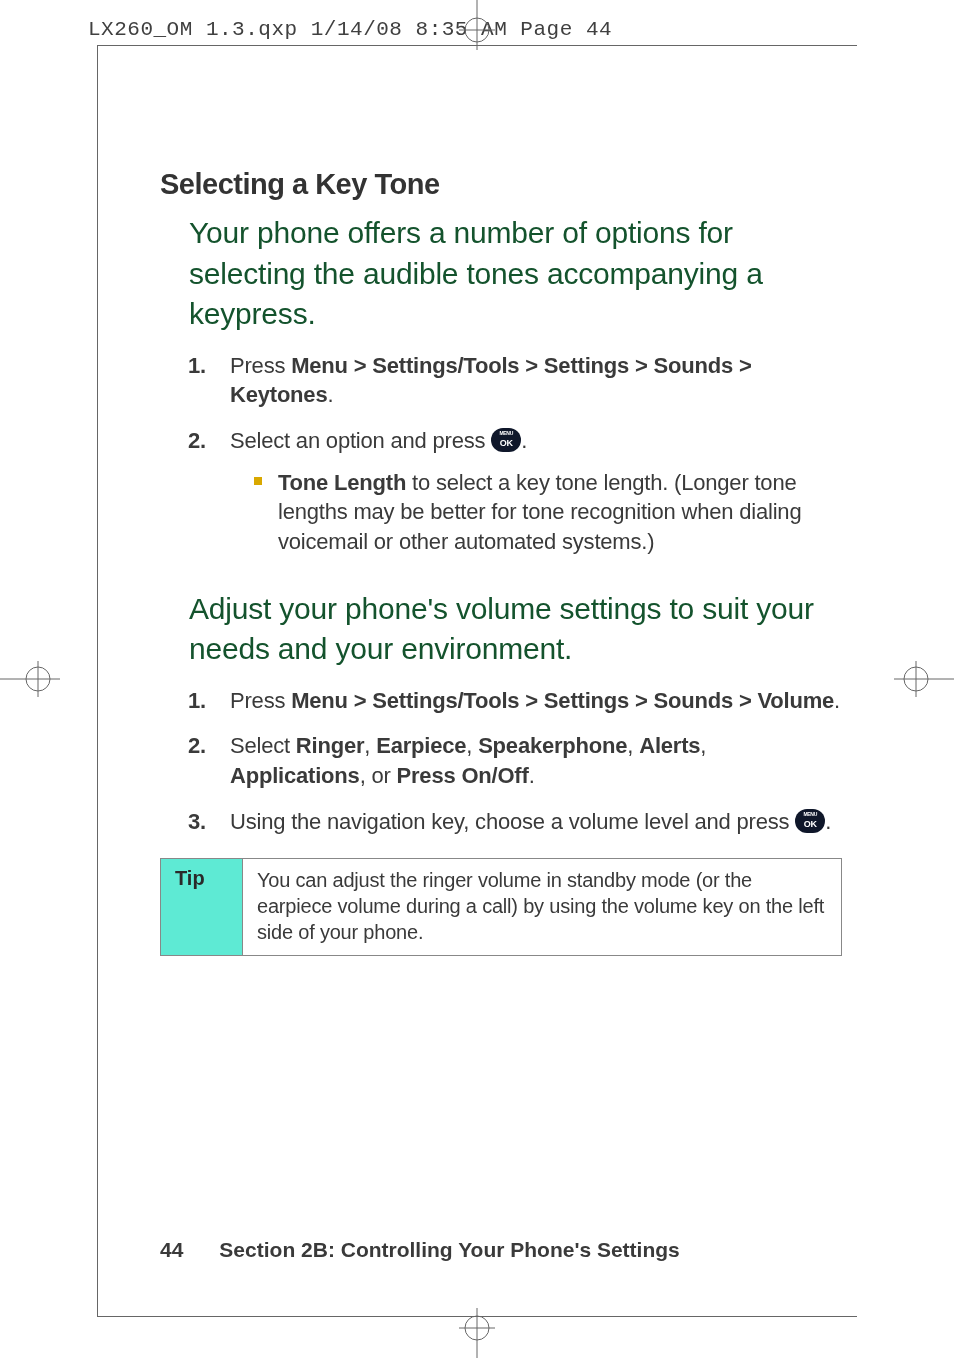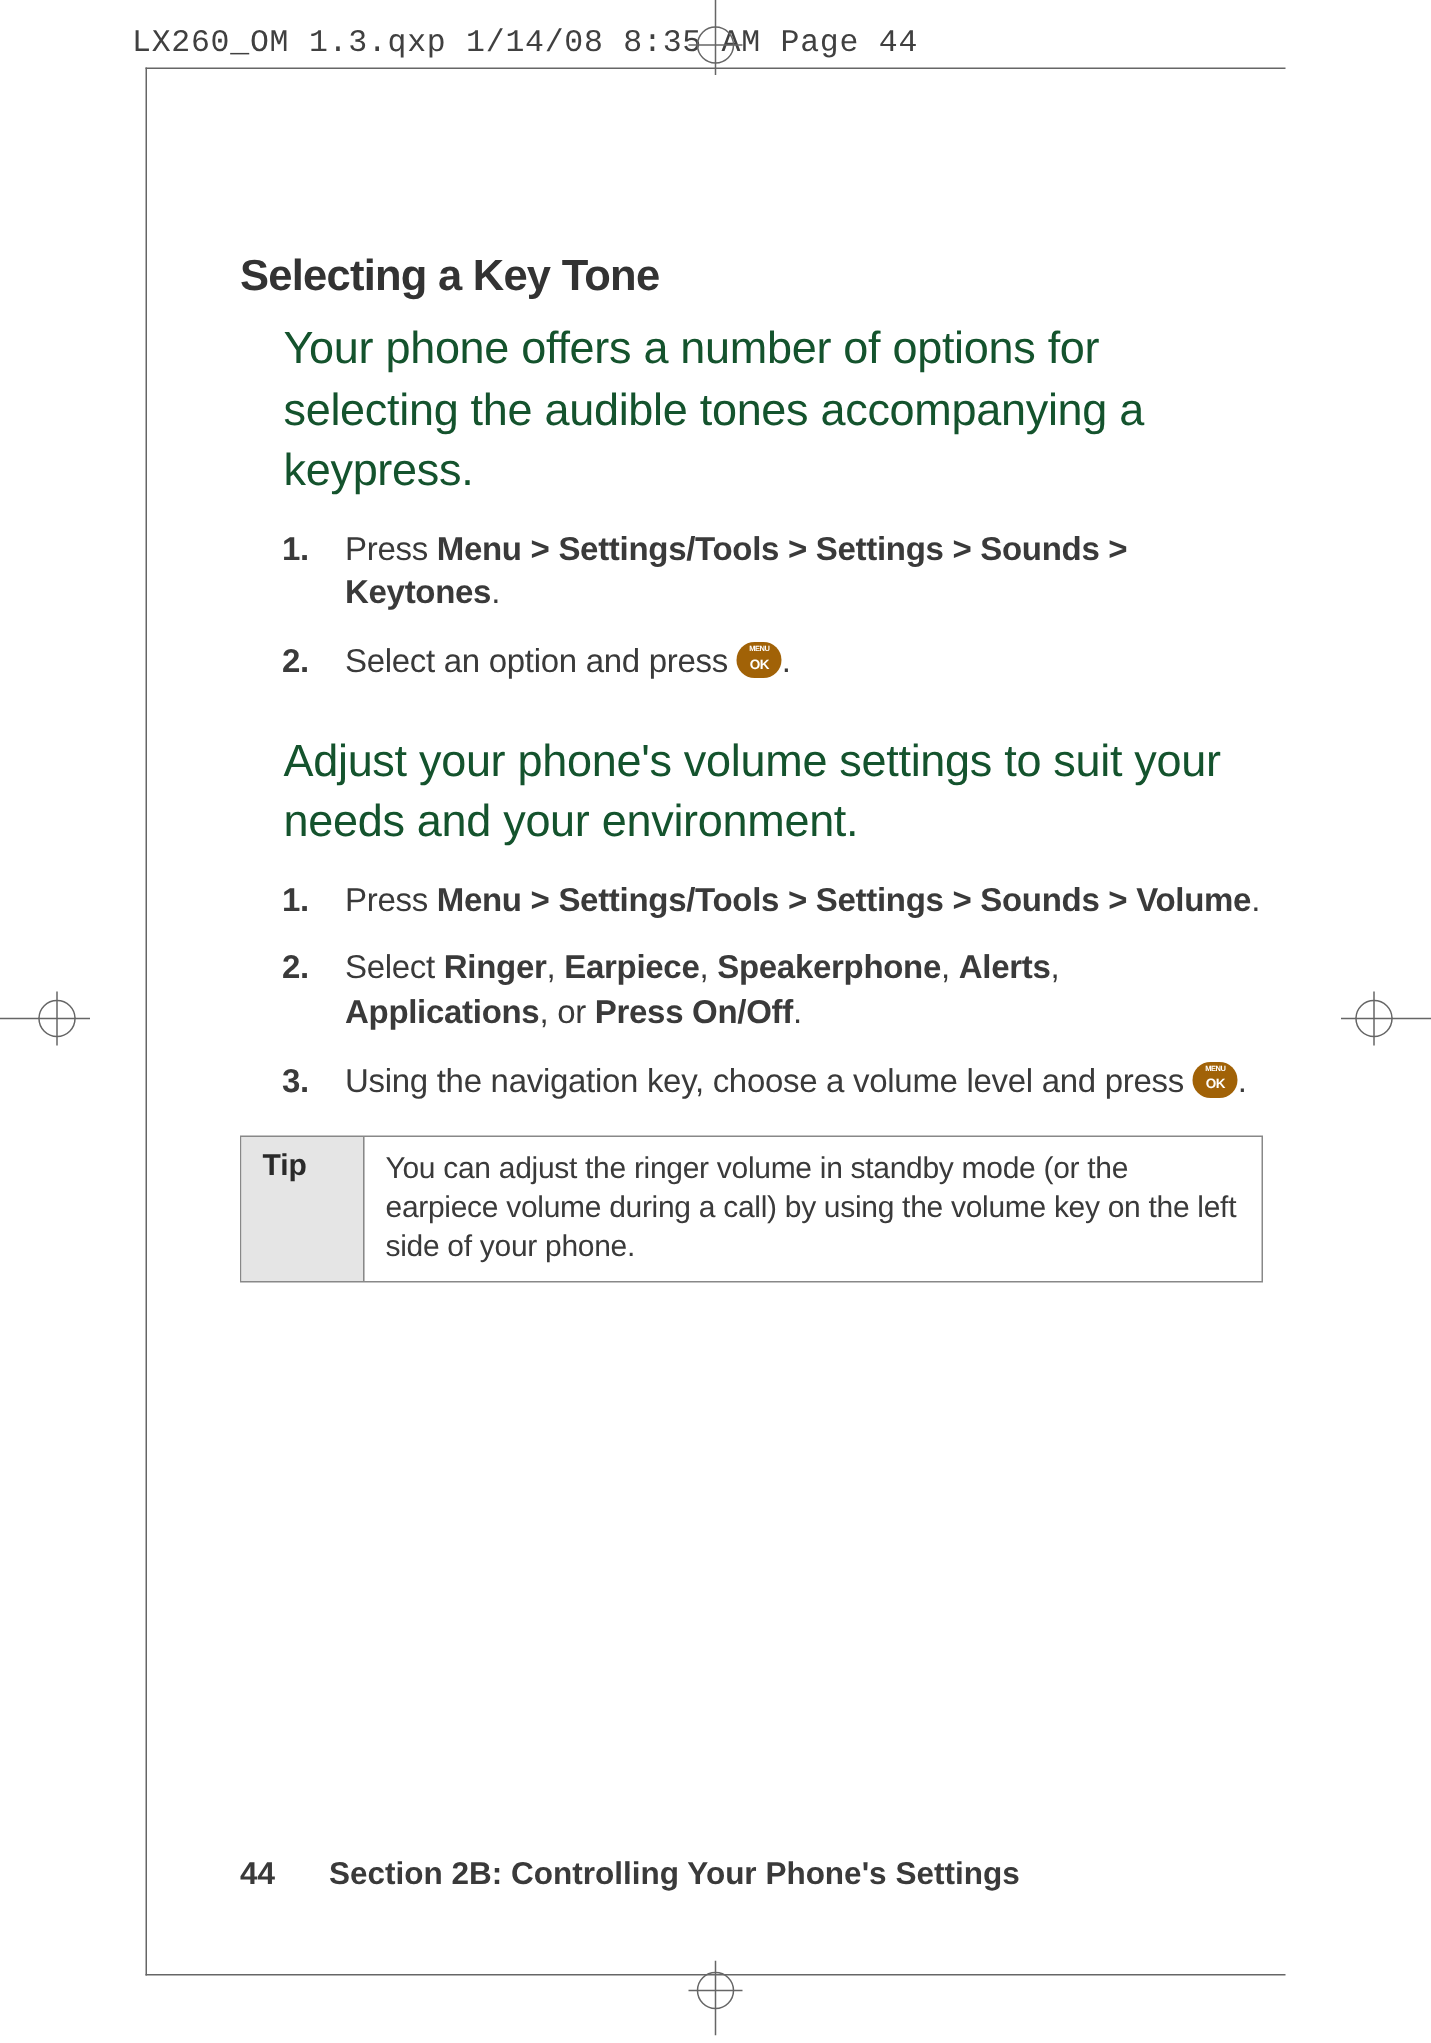--- a/index.html
+++ b/index.html
@@ -133,21 +133,21 @@
     width: 8px;
     height: 8px;
     background: #d9a800;
   }
   .ok-icon {
     display: inline-flex;
     align-items: center;
     justify-content: center;
     width: 30px;
     height: 24px;
-    background: #a16207;
+    background: #0f172a;
     border-radius: 12px;
     vertical-align: -4px;
     position: relative;
   }
   .ok-icon .t1 {
     position: absolute;
     top: 2px;
     font-size: 5px;
     color: #fff;
     letter-spacing: -0.3px;
@@ -162,21 +162,21 @@
     letter-spacing: -0.3px;
   }
   .tip-box {
     display: flex;
     border: 1px solid #888;
     margin-top: 8px;
     margin-left: 0;
     width: 680px;
   }
   .tip-label {
-    background: #e5e5e5;
+    background: #5eead4;
     width: 82px;
     flex-shrink: 0;
     font-weight: 700;
     font-size: 20px;
     padding: 8px 0 0 14px;
     color: #2a2a2a;
     border-right: 1px solid #888;
     box-sizing: border-box;
   }
   .tip-text {
@@ -247,20 +247,21 @@
   <ol class="steps">
     <li>
       <span>Press </span><span class="b">Menu &gt; Settings/Tools &gt; Settings &gt; Sounds &gt; Keytones</span><span>.</span>
     </li>
     <li>
       <span>Select an option and press </span><span class="ok-icon">
           <span class="t1">MENU</span>
           <span class="t2">OK</span>
         </span><span>.</span>
       <ul class="sub">
+        <li><span class="b">Tone Length</span><span> to select a key tone length. (Longer tone lengths may be better for tone recognition when dialing voicemail or other automated systems.)</span></li>
       </ul>
     </li>
   </ol>
 
   <div class="second-block">
     <p class="intro">Adjust your phone's volume settings to suit your needs and your environment.</p>
 
     <ol class="steps">
       <li>
         <span>Press </span><span class="b">Menu &gt; Settings/Tools &gt; Settings &gt; Sounds &gt; Volume</span><span>.</span>

